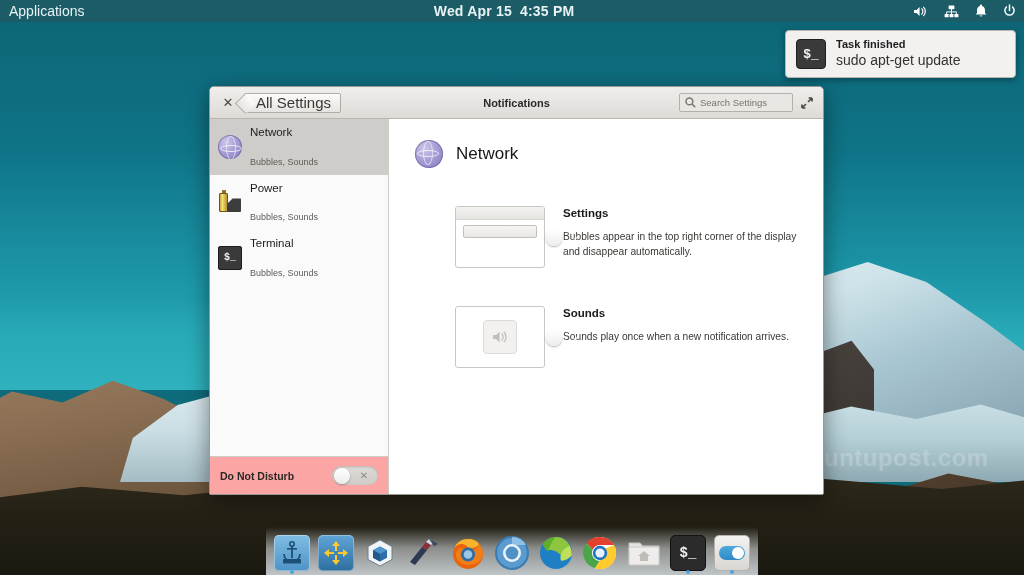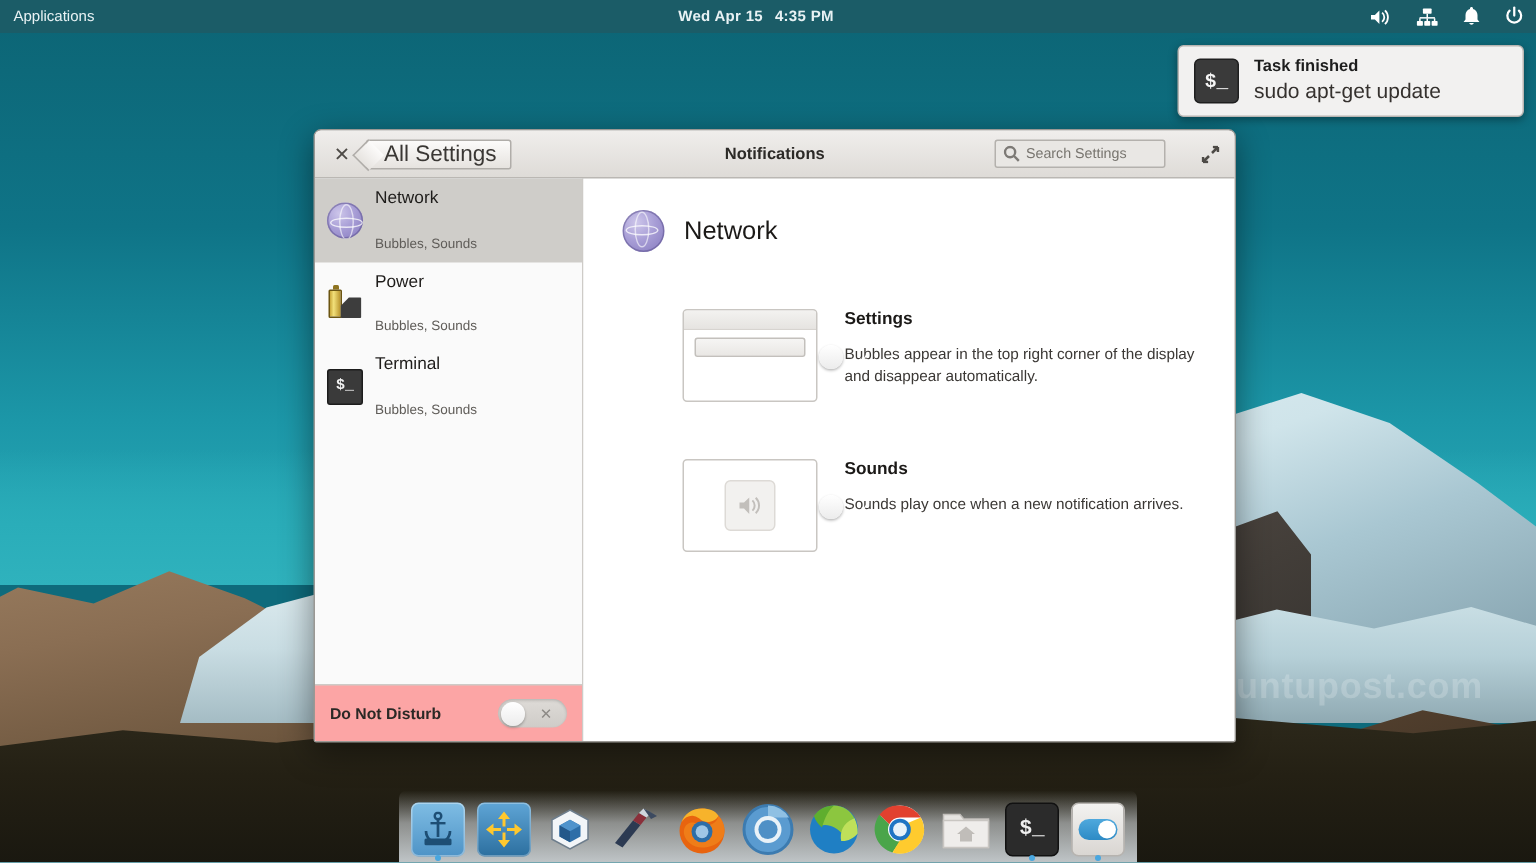--- a/index.html
+++ b/index.html
@@ -74,21 +74,21 @@
     font-size: 24px; font-weight: bold; letter-spacing: .5px;
     color: rgba(255,255,255,0.20);
     white-space: nowrap;
   }
 
   
   #panel {
     position: absolute; left: 0; top: 0; width: 1024px; height: 22px;
     background: #1b5c67;
     color: #e8f2f4;
-    font-size: 10px;
+    font-size: 14px;
     display: flex; align-items: center;
     z-index: 40;
   }
   #panel .apps { padding-left: 9px; }
   #panel .clock {
     position: absolute; left: 0; right: 16px; text-align: center;
     font-weight: bold; letter-spacing: .2px;
   }
   #panel .clock .date { margin-right: 8px; }
   #panel .tray {
@@ -163,21 +163,21 @@
     background: linear-gradient(to bottom, #fcfbfa, #e6e3df);
     border-left: 1px solid #b0ada9; border-bottom: 1px solid #b0ada9;
     transform: rotate(45deg);
   }
   .tb-title {
     position: absolute; left: 0; right: 0; text-align: center;
     font-size: 11px; font-weight: bold; color: #2c2a27;
     pointer-events: none;
   }
   .tb-right {
-    margin-left: auto; display: flex; align-items: center; gap: 24px;
+    margin-left: auto; display: flex; align-items: center; gap: 8px;
     z-index: 2;
   }
   .tb-search {
     width: 114px; height: 19px;
     background: #e9e7e4;
     border: 1px solid #b4b1ad;
     border-radius: 2px;
     display: flex; align-items: center; padding: 0 5px;
     cursor: text;
   }

